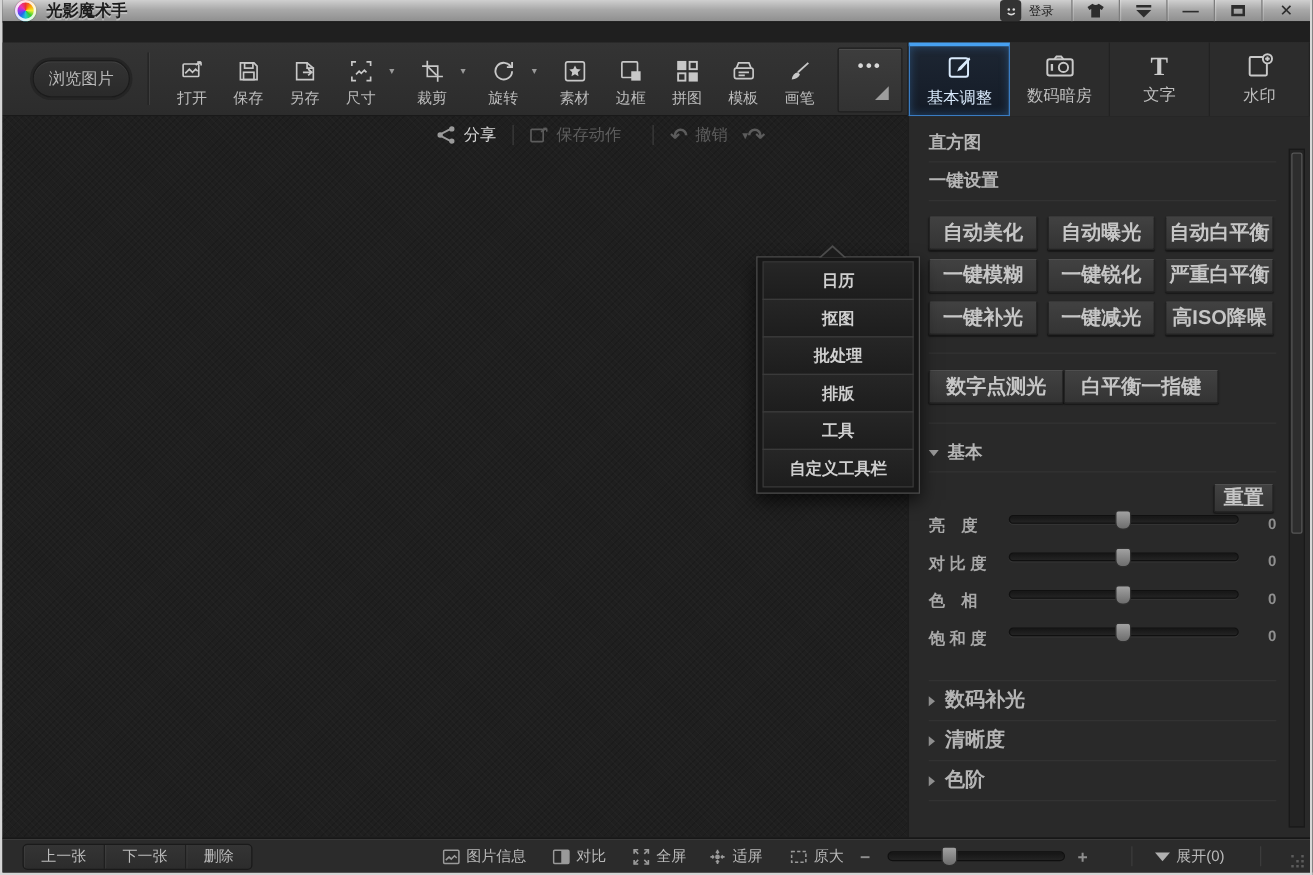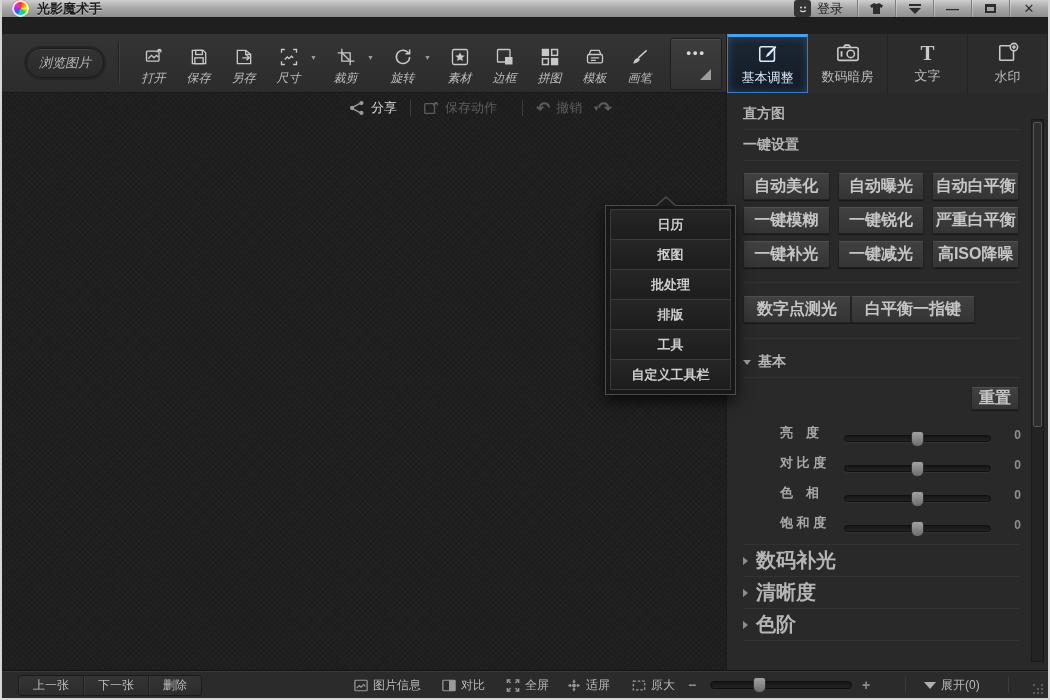--- a/index.html
+++ b/index.html
@@ -13,35 +13,35 @@
   .titlebar { position:absolute; left:0; top:0; right:0; height:18px;
               background:linear-gradient(#cfcfcf,#a9a9a9 45%,#8f8f8f);
               border-bottom:1px solid #1c1c1c; display:flex; align-items:center; }
   .app-icon { width:17px; height:17px; border-radius:50%; margin:0 8px 0 10px;
               background:conic-gradient(#e33,#f90,#ee3,#3c3,#2cc,#26e,#93e,#e3a,#e33);
               box-shadow:inset 0 0 0 2px rgba(255,255,255,.85), 0 0 1px rgba(0,0,0,.6); }
   .app-title { font-size:13px; font-weight:bold; color:#1d1d1d; text-shadow:0 1px 0 rgba(255,255,255,.35); }
   .title-right { margin-left:auto; display:flex; align-items:center; height:100%; }
   .login { display:flex; align-items:center; gap:6px; padding:0 14px; height:100%; cursor:pointer; }
   .login-face { width:17px; height:17px; border-radius:3px; background:#333; display:flex; align-items:center; justify-content:center; }
-  .login-label { font-size:13px; color:#1d1d1d; }
+  .login-label { font-size:10px; color:#1d1d1d; }
   .win-btns { display:flex; height:100%; border-left:1px solid #7d7d7d; }
   .win-btn { width:38px; height:100%; display:flex; align-items:center; justify-content:center;
              border-right:1px solid #7d7d7d; box-shadow:inset 1px 0 0 rgba(255,255,255,.25);
              color:#2d2d2d; font-size:13px; font-weight:bold; cursor:pointer; }
   .win-btn:last-child { border-right:none; }
   .rollup-glyph { width:12px; display:flex; flex-direction:column; align-items:center; gap:2px; }
   .rollup-glyph .bar { width:12px; height:2px; background:#2d2d2d; }
   .rollup-glyph .tri { width:0; height:0; border-left:6px solid transparent; border-right:6px solid transparent; border-top:6px solid #2d2d2d; }
   .restore-glyph { width:11px; height:9px; border:2px solid #2d2d2d; border-top-width:3px; }
 
   
   .toolstrip { position:absolute; left:0; top:34px; right:0; height:59px;
                background:linear-gradient(#343434,#2c2c2c); border-bottom:1px solid #191919;
-               display:flex; align-items:center;font-style:italic; }
+               display:flex; align-items:center; }
   .browse-btn { width:78px; height:30px; margin-left:24px; border-radius:15px;
                 background:linear-gradient(#333,#2a2a2a); border:1px solid #1b1b1b;
                 box-shadow:0 0 0 2px #252525, inset 0 1px 0 rgba(255,255,255,.06);
                 color:#b8b8b8; font-size:13px; display:flex; align-items:center; justify-content:center; cursor:pointer; }
   .tool-sep { width:1px; height:42px; background:#222; box-shadow:1px 0 0 #3d3d3d; margin:0 12px 0 14px; }
   .tools { display:flex; align-items:flex-start; }
   .tool-btn { position:relative; width:45px; padding-top:7px; display:flex; flex-direction:column;
               align-items:center; gap:3px; color:#c6c6c6; cursor:pointer; }
   .tool-btn .lbl { font-size:12px; color:#bdbdbd; white-space:nowrap; }
   .tool-btn.has-dd { margin-right:12px; }
@@ -103,31 +103,31 @@
   .pbtn { height:27px; display:flex; align-items:center; justify-content:center;
           background:linear-gradient(#414141,#343434); border:1px solid #232323; border-top-color:#4f4f4f;
           border-radius:2px; box-shadow:0 1px 1px rgba(0,0,0,.45);
           color:#c6c6c6; font-size:16px; cursor:pointer; white-space:nowrap; }
   .extra-row { display:flex; margin:13px 0 15px; }
   .extra-row .pbtn { padding:0 13px; }
 
   .basic-head { margin-top:8px; }
   .reset-row { display:flex; justify-content:flex-end; margin:9px 2px 2px; }
   .reset-btn { width:48px; height:23px; }
-  .slider-row { display:flex; align-items:flex-end; height:30px;margin-left:37px; }
+  .slider-row { display:flex; align-items:flex-start; height:30px; }
   .slider-label { width:58px; font-size:13px; color:#a8a8a8; white-space:nowrap; }
   .slider-track { position:relative; flex:1; height:7px; margin:0 12px 0 6px; border-radius:4px;
                   background:linear-gradient(#161616,#232323); border:1px solid #101010;
                   box-shadow:0 1px 0 rgba(255,255,255,.05); }
   .slider-thumb { position:absolute; left:50%; top:-5px; width:13px; height:16px; margin-left:-7px;
                   background:linear-gradient(#a2a2a2,#6c6c6c); border:1px solid #2e2e2e;
                   border-radius:3px 3px 6px 6px; cursor:pointer; }
   .slider-val { width:18px; text-align:right; font-size:12px; color:#8f8f8f; }
 
-  .collapse-row { height:32px; display:flex; align-items:center; gap:8px; color:#b5b5b5; font-size:20px;
+  .collapse-row { height:32px; display:flex; align-items:center; gap:8px; color:#b5b5b5; font-size:16px;
                   border-top:1px solid rgba(58,58,58,.55); cursor:pointer; }
   .collapse-wrap { margin-top:12px; border-bottom:1px solid rgba(58,58,58,.55); }
 
   .pscroll { position:absolute; right:4px; top:26px; bottom:8px; width:13px;
              background:#232323; border:1px solid #191919; }
   .pscroll-thumb { position:absolute; left:1px; right:1px; top:2px; height:305px;
                    background:#2d2d2d; border:1px solid #575757; border-radius:2px; cursor:pointer; }
 
   
   .bottombar { position:absolute; left:0; right:0; bottom:0; height:28px; background:#2b2b2b;

